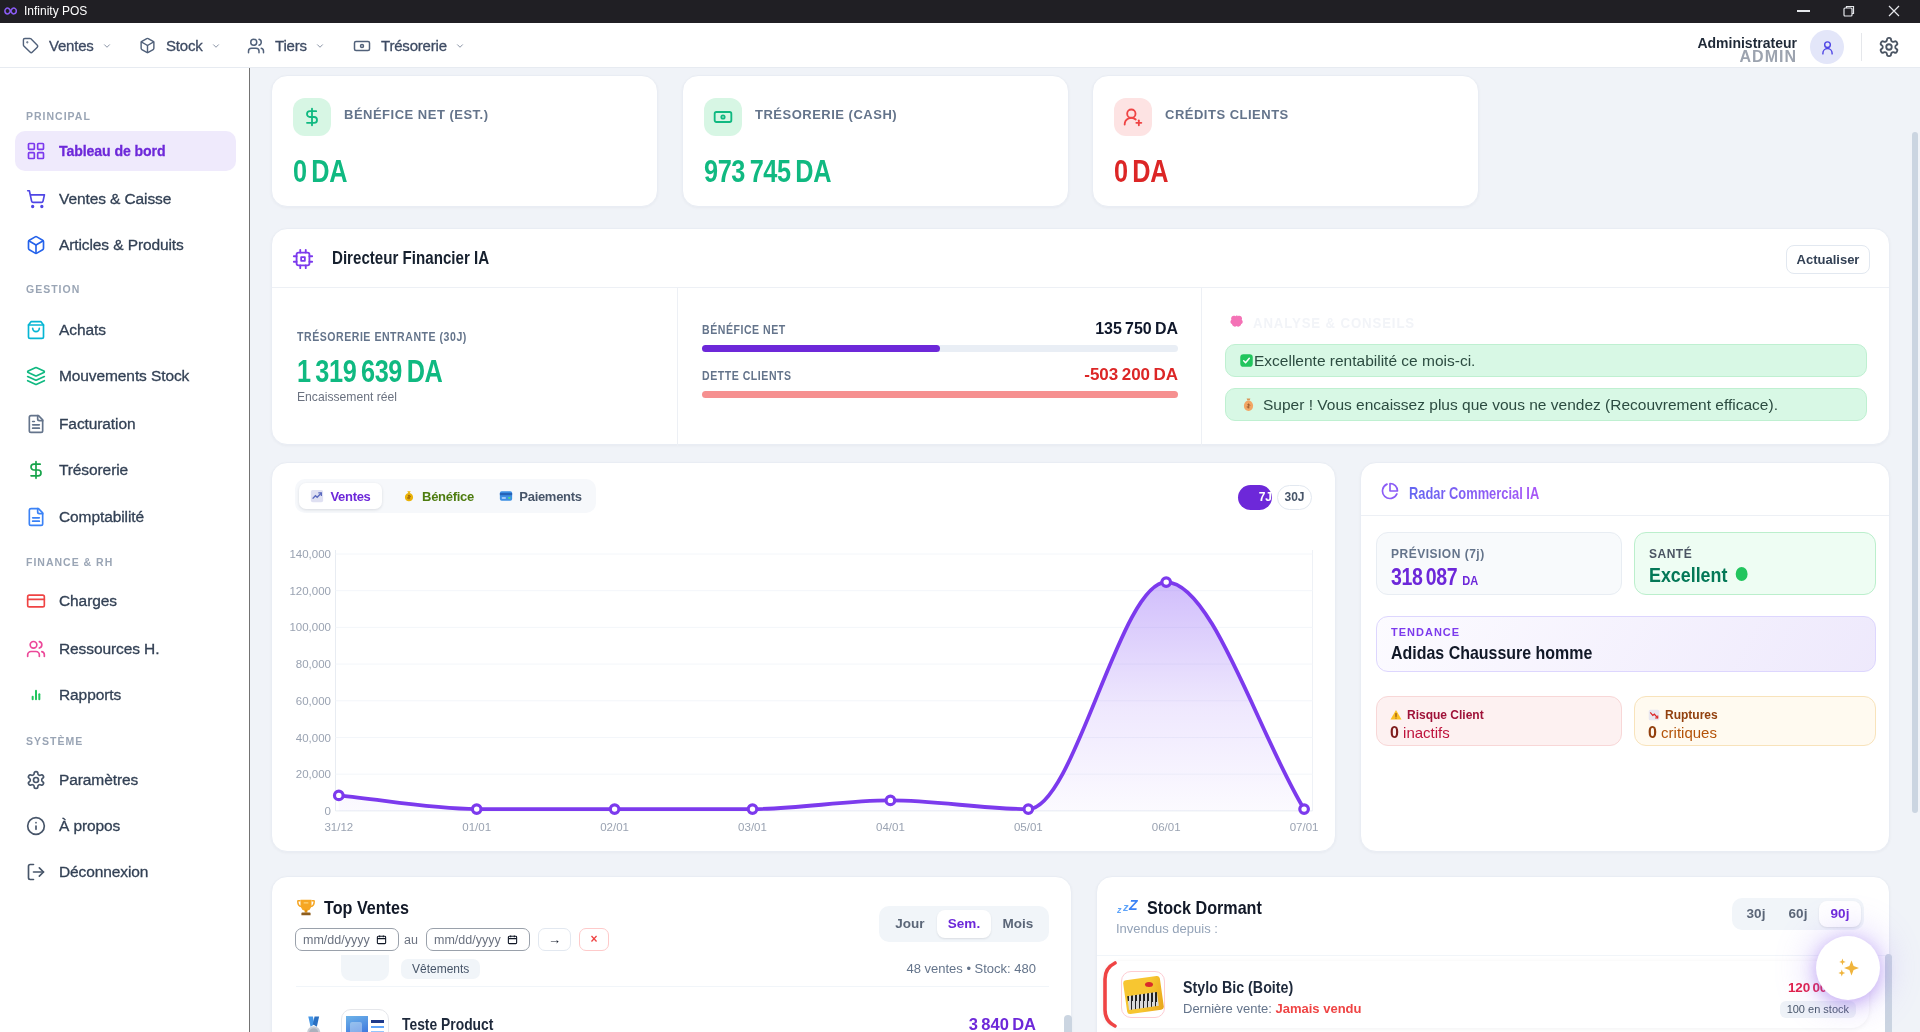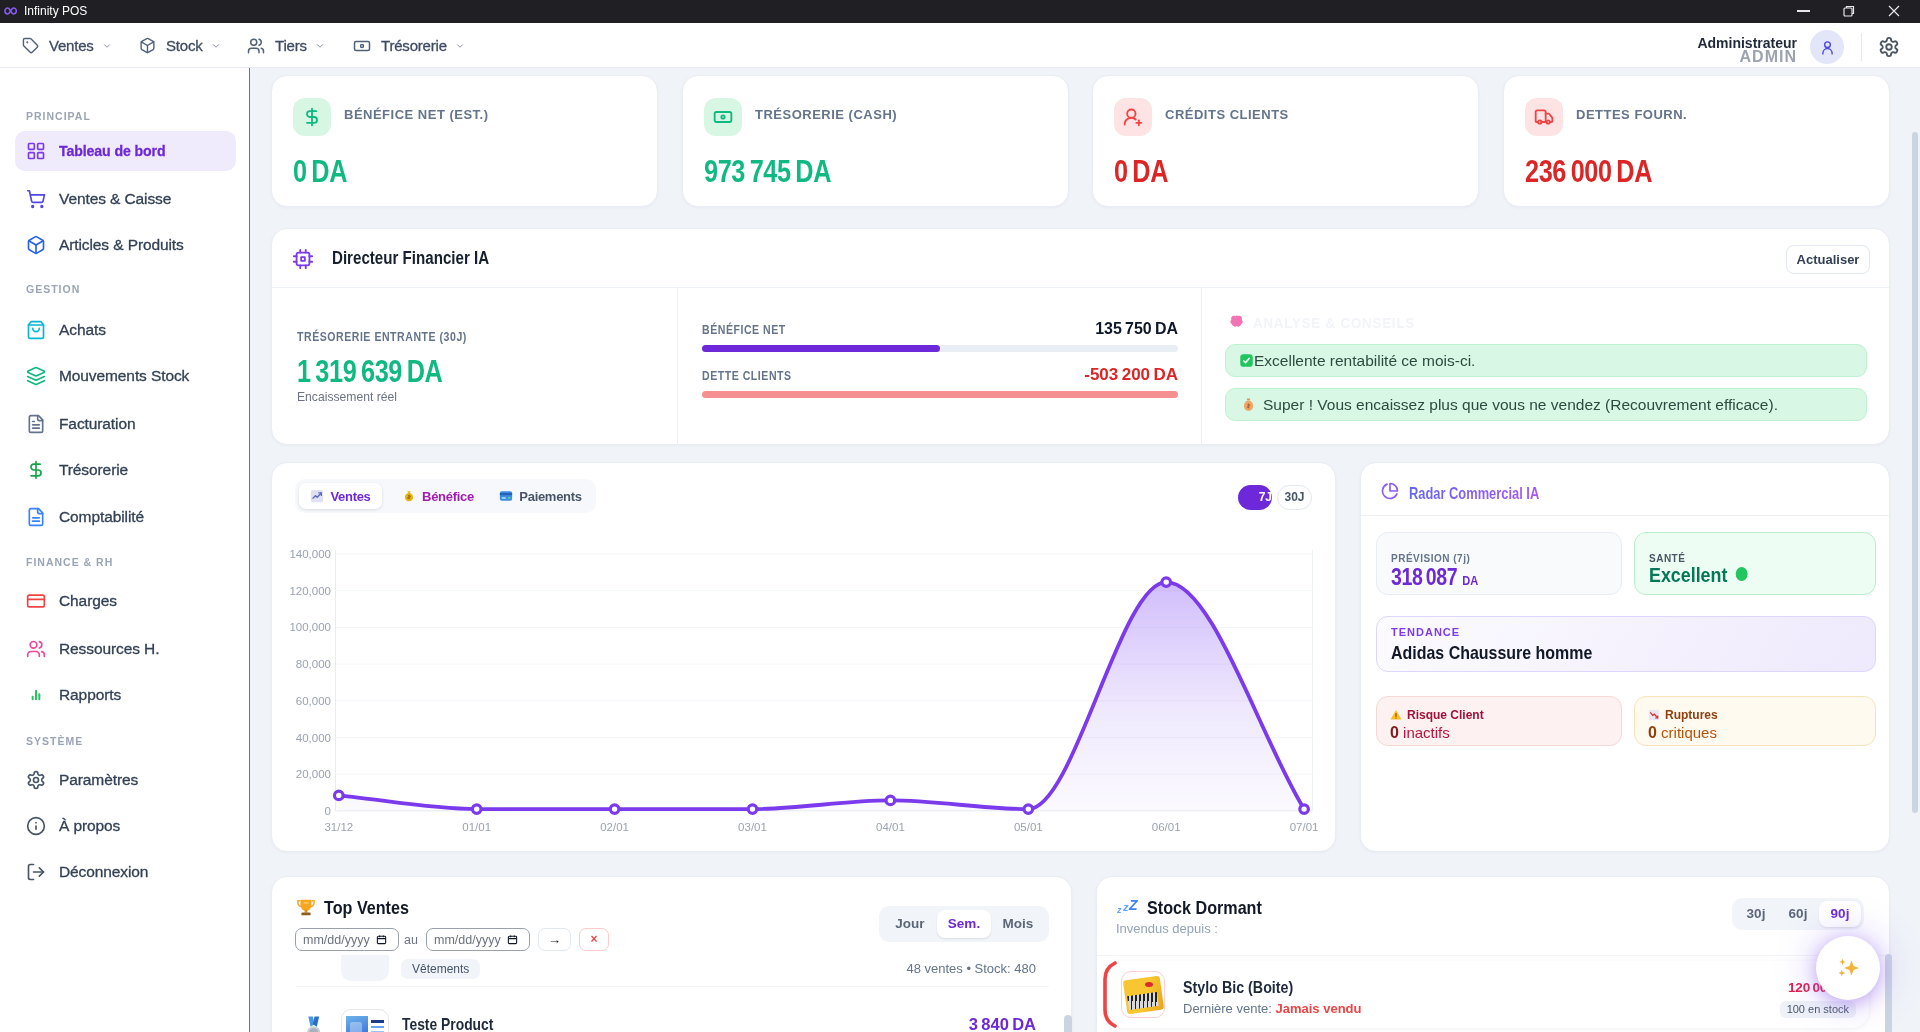--- a/index.html
+++ b/index.html
@@ -15,21 +15,21 @@
 .srow svg{margin-left:11px;margin-right:13px}
 .statlabel{position:absolute;left:72px;top:31px;font-size:13px;font-weight:700;color:#64748b;letter-spacing:.5px;transform:scaleX(1);transform-origin:0 50%;white-space:nowrap}
 .statval{position:absolute;left:21px;top:80px;font-size:32px;line-height:30px;font-weight:800;letter-spacing:-.5px;transform:scaleX(.79);transform-origin:0 50%;white-space:nowrap}
 .ibox{position:absolute;left:21px;top:22px;width:38px;height:38px;border-radius:12px;display:flex;align-items:center;justify-content:center}
 .plabel{font-size:12px;font-weight:700;color:#64748b;letter-spacing:.6px;transform:scaleX(.88);transform-origin:0 50%;white-space:nowrap}
 .alert{position:absolute;left:953px;width:642px;height:33px;background:#d8f8e5;border:1px solid #bff0d1;border-radius:10px;display:flex;align-items:center;font-size:15.5px;color:#2c4c41}
 .seg{position:absolute;background:#f1f5f9;border-radius:10px;display:flex;align-items:center;padding:3px}
 .seg .it{text-align:center;font-size:13.5px;font-weight:700;color:#5b6678;line-height:26px}
 .seg .on{background:#fff;border-radius:8px;color:#6d28d9;font-weight:700;box-shadow:0 1px 2px rgba(15,23,42,.1)}
 .rbox{position:absolute;border-radius:12px;border:1px solid}
-.rlab{position:absolute;left:14px;top:20px;font-size:10px;font-weight:700;color:#64748b;letter-spacing:.5px}
+.rlab{position:absolute;left:14px;top:14px;font-size:12px;font-weight:700;color:#64748b;letter-spacing:.5px}
 </style></head>
 <body>
 
 <div id="titlebar">
   <svg class="abs" style="left:4px;top:7px" width="13" height="8" viewBox="0 0 18 11" fill="none" stroke="#8b5cf6" stroke-width="2.1">
       <path d="M1.2 5.5c0-2.3 1.8-4 4-4 3.3 0 4.6 8 7.9 8 2.2 0 4-1.7 4-4s-1.8-4-4-4c-3.3 0-4.6 8-7.9 8-2.2 0-4-1.7-4-4z"></path>
     </svg>
   <div class="abs" style="left:24px;top:4px;font-size:12px;color:#ffffff">Infinity POS</div>
   <div class="abs" style="left:1797px;top:10px;width:13px;height:1.5px;background:#e5e7eb"></div>
   <svg class="abs" style="left:1843px;top:5px" width="12" height="12" viewBox="0 0 12 12" fill="none" stroke="#e5e7eb" stroke-width="1.2">
@@ -221,33 +221,20 @@
         <svg width="20" height="20" viewBox="0 0 24 24" fill="none" stroke="#ef4444" stroke-width="2.2" stroke-linecap="round" stroke-linejoin="round">
           <path d="M2 21a8 8 0 0 1 13.292-6"></path>
           <circle cx="10" cy="8" r="5"></circle>
           <path d="M19 16v6"></path>
           <path d="M22 19h-6"></path>
         </svg>
       </div>
     <div class="statlabel">CRÉDITS CLIENTS</div>
     <div class="statval" style="color:#dc2626">0 DA</div>
   </div>
-  <div class="card" style="left:1253px;top:7px;width:387px;height:132px">
-    <div class="ibox" style="background:#fde3e3">
-        <svg width="20" height="20" viewBox="0 0 24 24" fill="none" stroke="#ef4444" stroke-width="2.2" stroke-linecap="round" stroke-linejoin="round">
-          <path d="M14 18V6a2 2 0 0 0-2-2H4a2 2 0 0 0-2 2v11a1 1 0 0 0 1 1h2"></path>
-          <path d="M15 18H9"></path>
-          <path d="M19 18h2a1 1 0 0 0 1-1v-3.65a1 1 0 0 0-.22-.624l-3.48-4.35A1 1 0 0 0 17.52 8H14"></path>
-          <circle cx="17" cy="18" r="2"></circle>
-          <circle cx="7" cy="18" r="2"></circle>
-        </svg>
-      </div>
-    <div class="statlabel">DETTES FOURN.</div>
-    <div class="statval" style="color:#dc2626">236 000 DA</div>
-  </div>
 
   <div class="card" style="left:21px;top:160px;width:1619px;height:217px">
     <div class="abs" style="left:0;top:0;width:100%;height:59px;border-bottom:1px solid #edf0f5"></div>
     <svg class="abs" style="left:20px;top:19px" width="22" height="22" viewBox="0 0 24 24" fill="none" stroke="#7c3aed" stroke-width="2" stroke-linecap="round" stroke-linejoin="round">
         <rect x="5" y="5" width="14" height="14" rx="2"></rect>
         <rect x="10" y="10" width="4" height="4"></rect>
         <path d="M9 2v3M15 2v3M9 19v3M15 19v3M2 9h3M2 15h3M19 9h3M19 15h3"></path>
       </svg>
     <div class="abs" style="left:60px;top:19px;font-size:18px;font-weight:700;color:#16202e;transform:scaleX(.84);transform-origin:0 50%;white-space:nowrap">Directeur Financier IA</div>
     <div class="abs" style="right:19px;top:16px;width:84px;height:29px;border:1px solid #e2e8f0;border-radius:8px;font-size:13px;font-weight:600;color:#334155;text-align:center;line-height:27px">Actualiser</div>
@@ -285,21 +272,21 @@
     </div>
   </div>
   <div id="chartcard" class="card" style="left:21px;top:394px;width:1065px;height:390px">
     <div class="abs" style="left:23px;top:16px;width:301px;height:34px;background:#f6f8fb;border-radius:10px"></div>
     <div class="abs" style="left:27px;top:20px;width:83px;height:26px;background:#fff;border-radius:7px;box-shadow:0 1px 3px rgba(15,23,42,.12);display:flex;align-items:center;justify-content:center;font-size:13px;font-weight:700;color:#6d28d9;letter-spacing:-.3px"><span style="display:contents"></span>
       <svg width="14" height="14" viewBox="0 0 16 16" style="margin-right:6px">
           <rect x="1" y="1" width="14" height="14" rx="2" fill="#dfe0f2"></rect>
           <path d="M3 11l3.2-3.4 2 1.8L13 4.6" fill="none" stroke="#5b6abf" stroke-width="1.6"></path>
           <path d="M13 8V4.5H9.5" fill="none" stroke="#5b6abf" stroke-width="1.4"></path>
         </svg>Ventes</div>
-    <div class="abs" style="left:116px;top:20px;width:100px;height:26px;display:flex;align-items:center;justify-content:center;font-size:13px;font-weight:600;color:#a21caf;letter-spacing:-.3px">
+    <div class="abs" style="left:116px;top:20px;width:100px;height:26px;display:flex;align-items:center;justify-content:center;font-size:13px;font-weight:600;color:#4d7c0f;letter-spacing:-.3px">
       <svg width="14" height="14" viewBox="0 0 24 24" style="margin-right:6px">
           <path d="M9 4h6l-2 3c3.5.8 6 3.8 6 7.5C19 18.6 15.9 21 12 21s-7-2.4-7-6.5C5 10.8 7.5 7.8 11 7L9 4z" fill="#eab308"></path>
           <path d="M12 10v6M10 11.5h3.2a1.3 1.3 0 0 1 0 2.6H10.8a1.3 1.3 0 0 0 0 2.6H14" stroke="#854d0e" stroke-width="1.1" fill="none"></path>
         </svg>Bénéfice</div>
     <div class="abs" style="left:216px;top:20px;width:105px;height:26px;display:flex;align-items:center;justify-content:center;font-size:13px;font-weight:600;color:#475569;letter-spacing:-.3px">
       <svg width="14" height="14" viewBox="0 0 16 16" style="margin-right:6px">
           <rect x="1" y="2.5" width="14" height="11" rx="2" fill="#3d8fe4"></rect>
           <rect x="1" y="4.5" width="14" height="2.6" fill="#2563b8"></rect>
           <rect x="3" y="9.5" width="5" height="1.6" rx=".8" fill="#bfdbfe"></rect>
           <rect x="10.5" y="9" width="2.6" height="2.2" rx=".5" fill="#4ade80"></rect>

